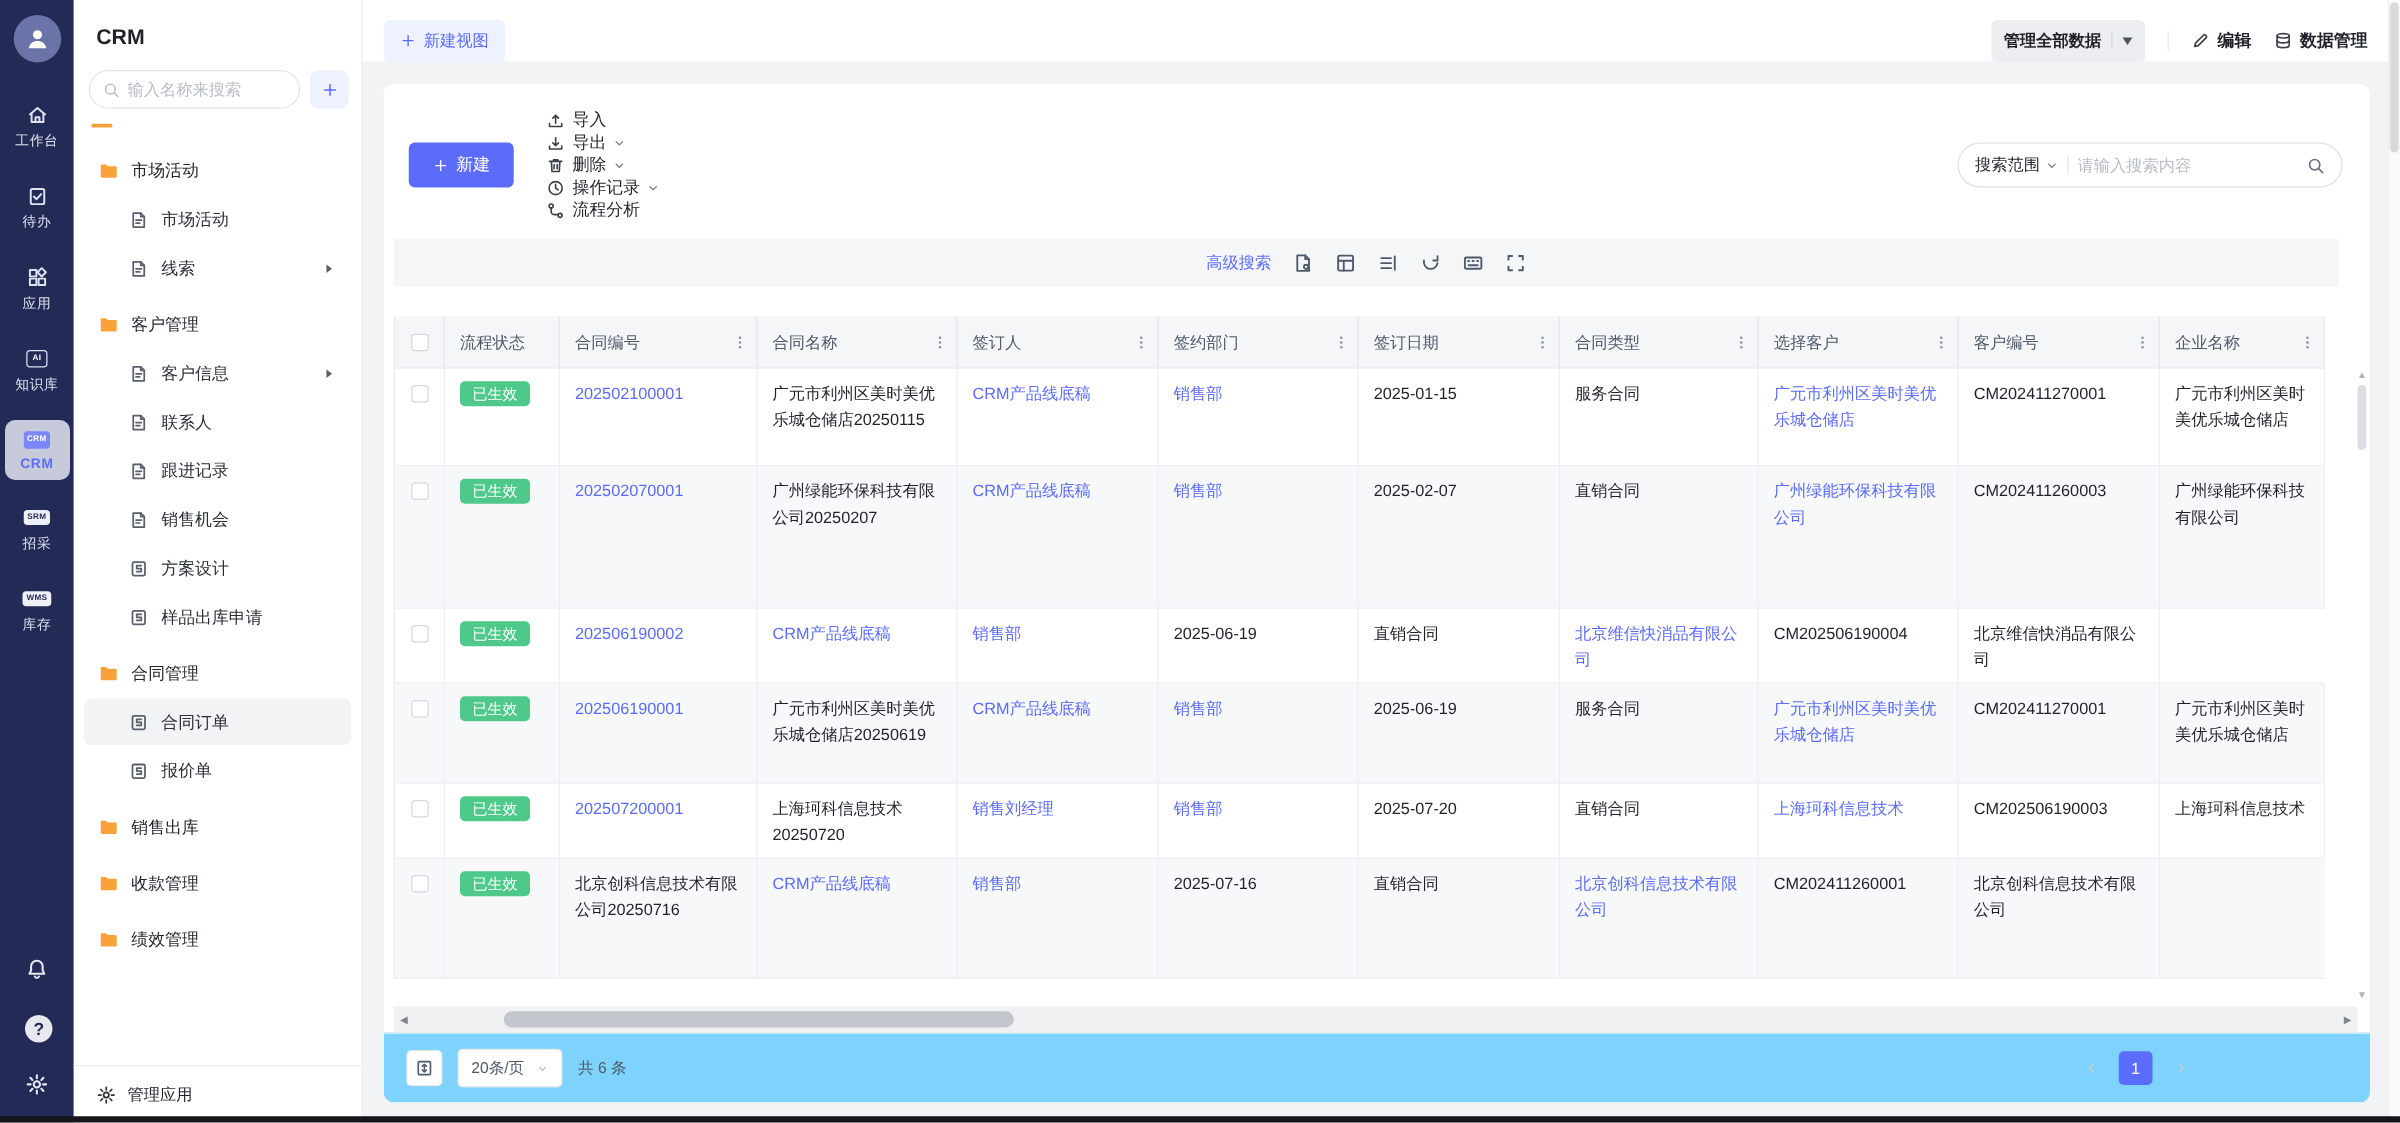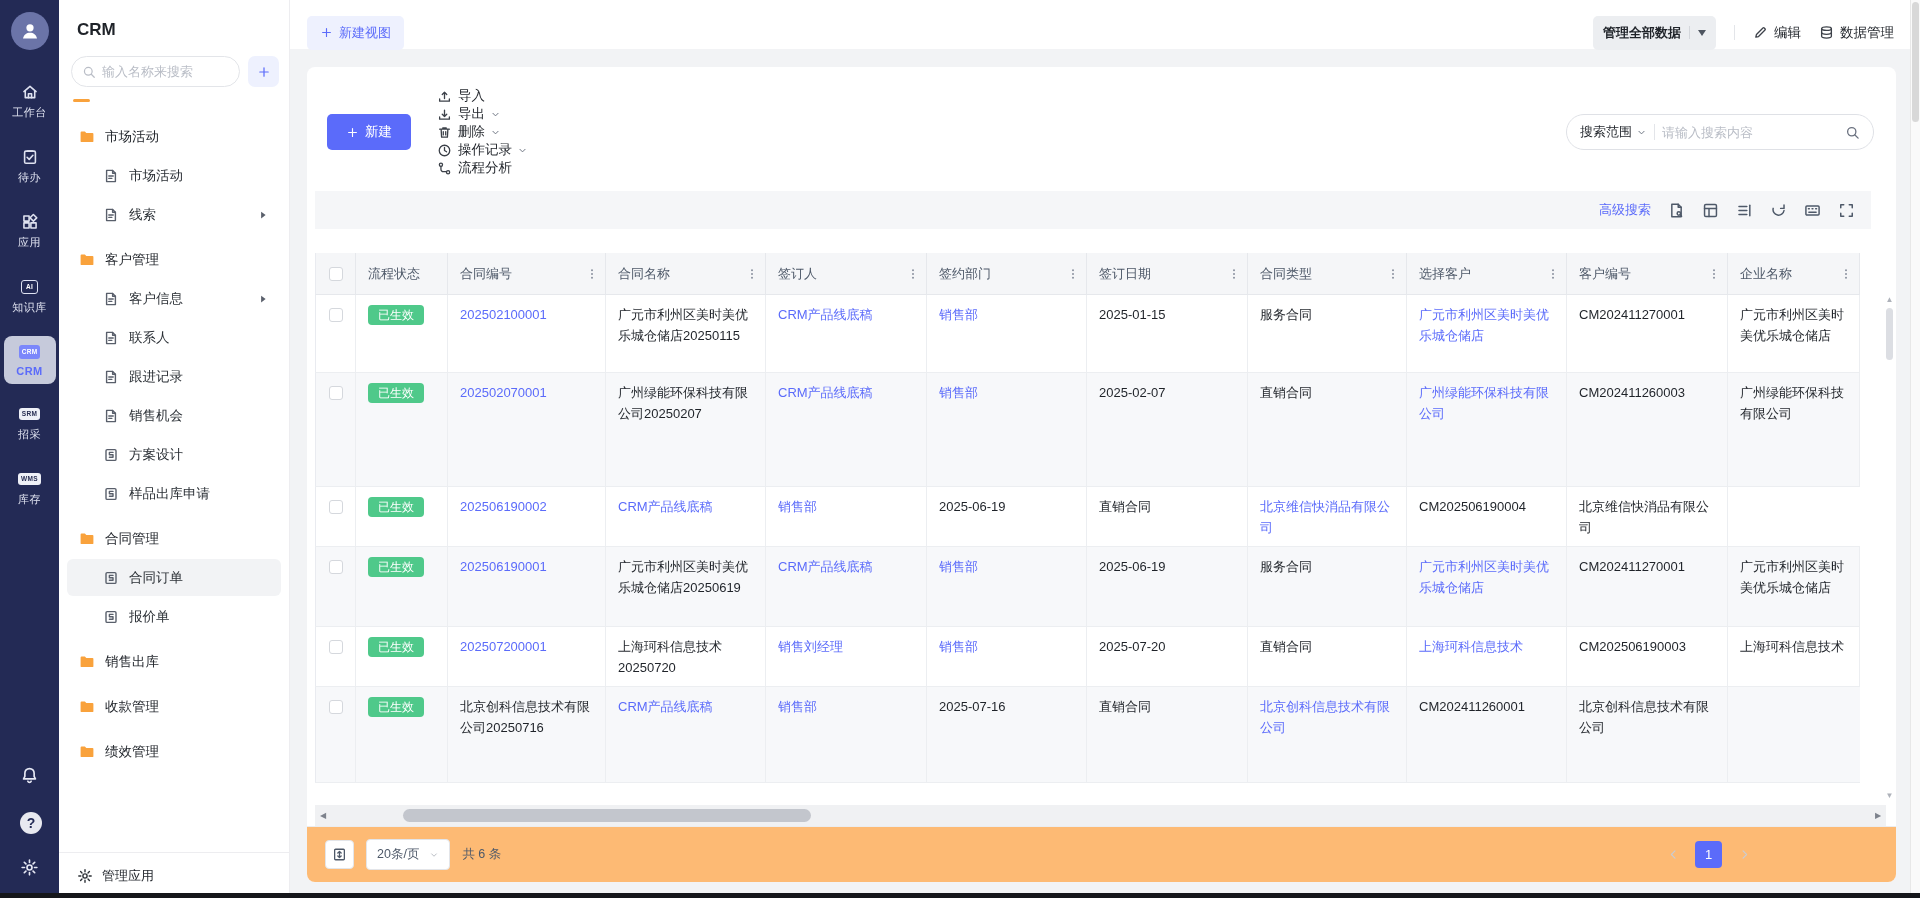--- a/index.html
+++ b/index.html
@@ -52,21 +52,21 @@
   
   .main { flex:1; display:flex; flex-direction:column; min-width:0; }
   .topbar { height:49px; background:#fff; display:flex; align-items:center; padding:16px 26px 0 17px; flex-shrink:0; }
   .chip { display:flex; align-items:center; gap:6px; background:#eef1fe; color:#5b6bfa; border:none; border-radius:5px; padding:8px 13px; font-size:13px; cursor:pointer; }
   .chip .i { width:13px; height:13px; }
   .topbar-right { margin-left:auto; display:flex; align-items:center; gap:18px; }
   .scope-btn { display:flex; align-items:center; background:#eceef1; border:none; border-radius:5px; padding:8px 10px; font-size:13px; font-weight:700; cursor:pointer; color:#1f2329; }
   .scope-btn .divline { width:1px; height:13px; background:#d4d7dc; margin:0 8px; }
   .tri-down { width:0; height:0; border-left:4.5px solid transparent; border-right:4.5px solid transparent; border-top:6px solid #4e5560; }
   .vsep { width:1px; height:15px; background:#e3e5e9; }
-  .flat-btn { display:flex; align-items:center; gap:6px; background:none; border:none; font-size:13.5px; color:#1f2329; cursor:pointer; }
+  .flat-btn { display:flex; align-items:center; gap:6px; background:none; border:none; font-size:13.5px; color:#1f2329; cursor:pointer;font-weight:bold; }
   .flat-btn .i { width:15px; height:15px; color:#3c4149; }
 
   .content { flex:1; padding:18px 24px 16px 17px; min-height:0; }
   .card { background:#fff; border-radius:8px; height:100%; display:flex; flex-direction:column; overflow:hidden; }
 
   .toolbar { display:flex; align-items:center; padding:20px 22px 14px 20px; flex-shrink:0; }
   .btn-primary { display:flex; align-items:center; gap:6px; background:#5b6bfa; color:#fff; border:none; border-radius:5px; padding:9px 19px; font-size:13.5px; cursor:pointer; }
   .btn-primary .i { width:13px; height:13px; }
   .tool-btn { display:flex; align-items:center; gap:6px; background:none; border:none; font-size:13.5px; color:#1f2329; cursor:pointer; margin-left:26px; }
   .tool-btn .i { width:15px; height:15px; color:#3c4149; }
@@ -74,21 +74,21 @@
   .toolbar-search { margin-left:auto; height:36px; border:1px solid #dfe1e6; border-radius:18px; display:flex; align-items:center; padding:0 13px; gap:7px; min-width:268px; }
   .toolbar-search .scope { font-size:13px; color:#1f2329; cursor:pointer; display:flex; align-items:center; gap:4px; }
   .toolbar-search .chev { width:11px; height:11px; color:#6b7280; }
   .toolbar-search .divline { width:1px; height:16px; background:#e3e5e9; }
   .toolbar-search input { border:none; outline:none; flex:1; font:inherit; background:transparent; min-width:110px; }
   .toolbar-search input::placeholder { color:#b9bdc6; }
   .toolbar-search .i.mag { width:15px; height:15px; color:#6b7280; }
 
   
   .panel { flex:1; position:relative; margin-left:8px; min-height:0; }
-  .panel-tools { width:1556px; height:38px; background:#f5f6f8; display:flex; align-items:center; justify-content:flex-end; gap:17px; padding:0 16px; }
+  .panel-tools { width:1556px; height:38px; background:#f5f6f8; display:flex; align-items:center; justify-content:center; gap:17px; padding:0 16px; }
   .adv-link { color:#5b6bfa; font-size:13px; text-decoration:none; cursor:pointer; }
   .ptool { width:17px; height:17px; color:#4e5969; cursor:pointer; }
 
   .tbl { width:1545px; margin-top:24px; }
   .thead, .tr { display:grid; grid-template-columns:40px 92px 158px 160px 161px 160px 161px 159px 160px 161px minmax(0,1fr); border-left:1px solid #e9ebf0; }
   .thead { background:#f5f6f8; height:42px; border-bottom:1px solid #e6e8ec; }
   .th { display:flex; align-items:center; justify-content:space-between; padding:0 6px 0 12px; border-right:1px solid #e6e8ec; color:#4e5969; font-size:13px; overflow:hidden; white-space:nowrap;gap:30px; }
   .th.cbcell, .td.cbcell { justify-content:center; padding:0; }
   .thdots { width:14px; height:14px; color:#8a919f; cursor:pointer; flex-shrink:0; }
   .tr { background:#fff; border-bottom:1px solid #eceef1; }
@@ -104,21 +104,21 @@
 
   .vscroll { position:absolute; right:0; top:104px; bottom:26px; width:13px; display:flex; flex-direction:column; align-items:center; font-size:8px; color:#aeb2ba; }
   .vscroll .vthumb { width:7px; height:52px; background:#dcdee3; border-radius:4px; margin-top:4px; }
   .vscroll .vdown { margin-top:auto; }
   .hscroll { position:absolute; left:0; right:10px; bottom:0; height:21px; background:#f0f1f3; display:flex; align-items:center; }
   .hscroll .harrow { width:16px; text-align:center; font-size:8px; color:#7d828c; cursor:pointer; flex-shrink:0; }
   .hscroll .htrack { position:relative; flex:1; height:100%; }
   .hscroll .hthumb { position:absolute; left:72px; top:4px; width:408px; height:13px; background:#c3c6cd; border-radius:7px; cursor:grab; }
 
   
-  .pagination { height:56px; background:#fdba74; border-top:1px solid #ebedf0; display:flex; align-items:center; gap:12px; padding:0 140px 0 18px; flex-shrink:0; }
+  .pagination { height:56px; background:#7dd3fc; border-top:1px solid #ebedf0; display:flex; align-items:center; gap:12px; padding:0 140px 0 18px; flex-shrink:0; }
   .pg-iconbtn { width:29px; height:29px; background:#fff; border:1px solid #e3e5e9; border-radius:4px; display:flex; align-items:center; justify-content:center; color:#4e5969; cursor:pointer; }
   .pg-iconbtn .i { width:15px; height:15px; }
   .pg-select { height:31px; background:#fff; border:1px solid #e3e5e9; border-radius:4px; display:flex; align-items:center; gap:10px; padding:0 10px; font-size:12.5px; color:#4e5969; cursor:pointer; }
   .pg-select .chev { width:10px; height:10px; color:#b0b4bc; }
   .pg-total { font-size:12.5px; color:#4e5969; }
   .pg-right { margin-left:auto; display:flex; align-items:center; gap:10px; }
   .pg-nav { width:24px; height:24px; display:flex; align-items:center; justify-content:center; color:#c9cdd4; cursor:pointer; }
   .pg-nav .i { width:13px; height:13px; }
   .pg-page { width:27px; height:27px; background:#5b6bfa; color:#fff; border-radius:4px; display:flex; align-items:center; justify-content:center; font-size:13px; cursor:pointer; }
 

